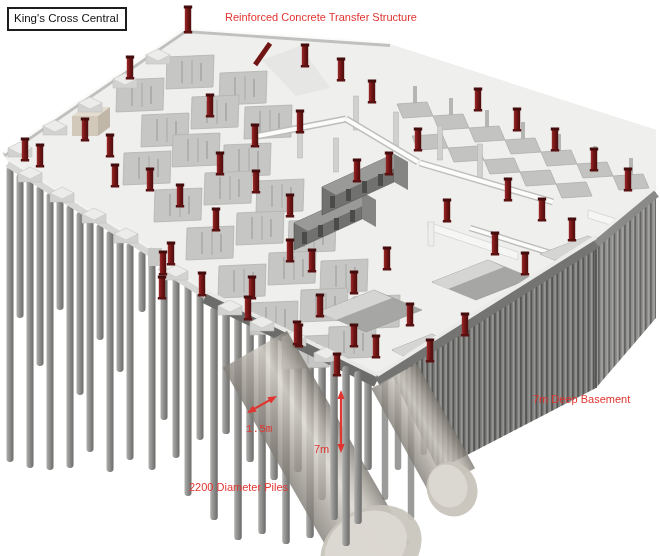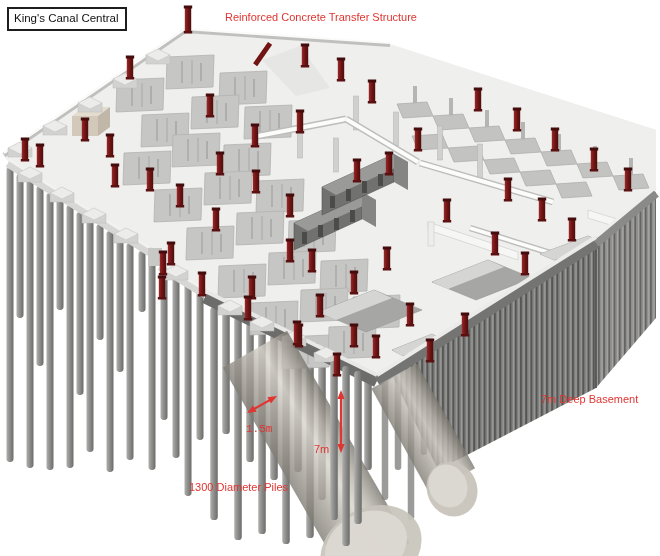--- a/index.html
+++ b/index.html
@@ -492,21 +492,21 @@
         <line x1="252.48113977084626" y1="409.89402079652046" x2="271.51886022915374" y2="399.10597920347954" stroke="#e03531" stroke-width="2.2"></line>
         <polygon points="277,396 270.94464558649366,403.56919301688293 267.39495506823135,397.3050332787729" fill="#e03531"></polygon>
         <polygon points="247,413 256.6050449317687,411.6949667212271 253.05535441350636,405.43080698311707" fill="#e03531"></polygon>
         <line x1="341" y1="396.3" x2="341" y2="446.7" stroke="#e03531" stroke-width="2.2"></line>
         <polygon points="341,453 337.4,444 344.6,444" fill="#e03531"></polygon>
         <polygon points="341,390 337.4,399 344.6,399" fill="#e03531"></polygon>
       </g>
     </svg>
 
   <div class="title-box" style="border-color: rgb(29, 29, 29);">
-    <div>King's Canal Central</div>
+    <div>King's Cross Central</div>
   </div>
 
   <div class="ann" style="left: 225px; top: 11px; color: rgb(224, 53, 49);">Reinforced Concrete Transfer Structure</div>
-  <div class="ann" style="left: 541px; top: 393px; color: rgb(224, 53, 49);">7m Deep Basement</div>
-  <div class="ann" style="left: 189px; top: 481px; color: rgb(224, 53, 49);">1300 Diameter Piles</div>
+  <div class="ann" style="left: 521px; top: 393px; color: rgb(224, 53, 49); padding-left: 12px;">7m Deep Basement</div>
+  <div class="ann" style="left: 189px; top: 481px; color: rgb(224, 53, 49);">2200 Diameter Piles</div>
   <div class="ann" style="left: 246px; top: 423px; color: rgb(224, 53, 49); font-family: Liberation Mono, monospace;">1.5m</div>
   <div class="ann" style="left: 314px; top: 443px; color: rgb(224, 53, 49);">7m</div>
 </div>
 
 </body></html>

